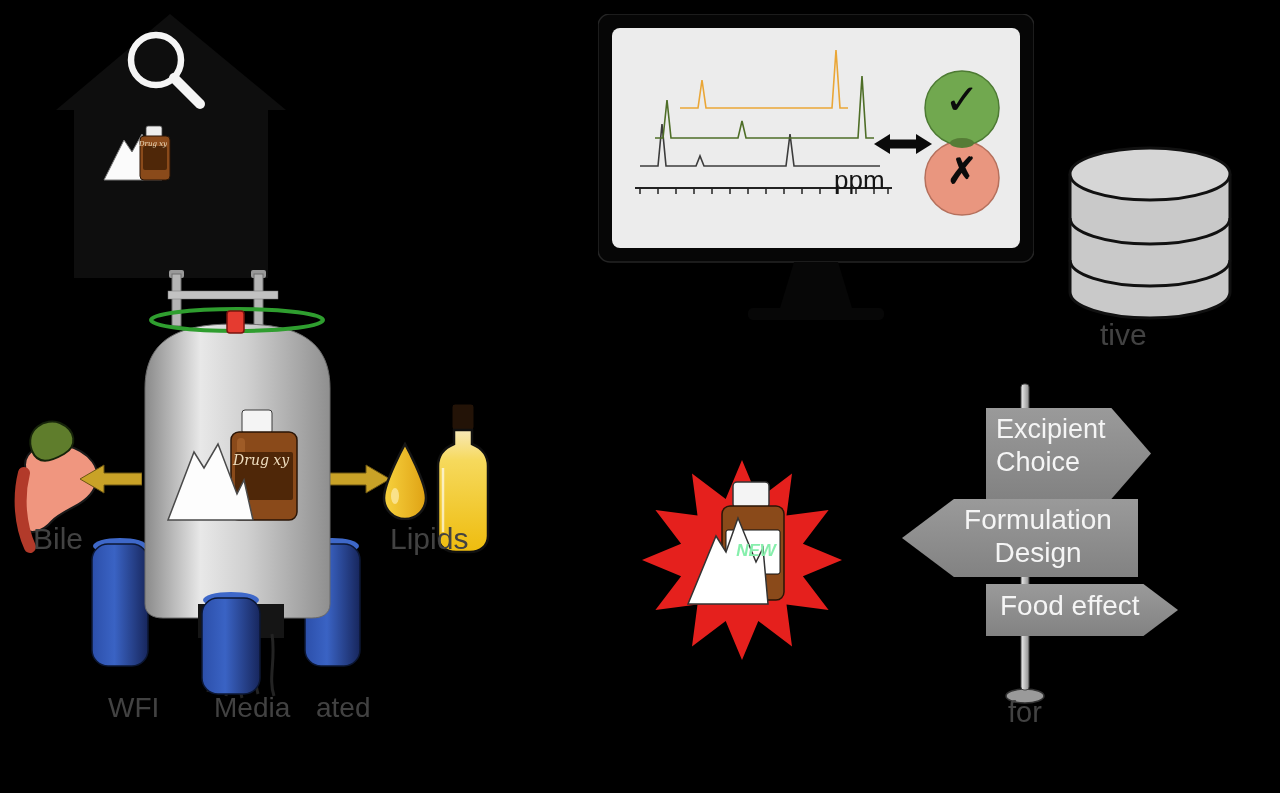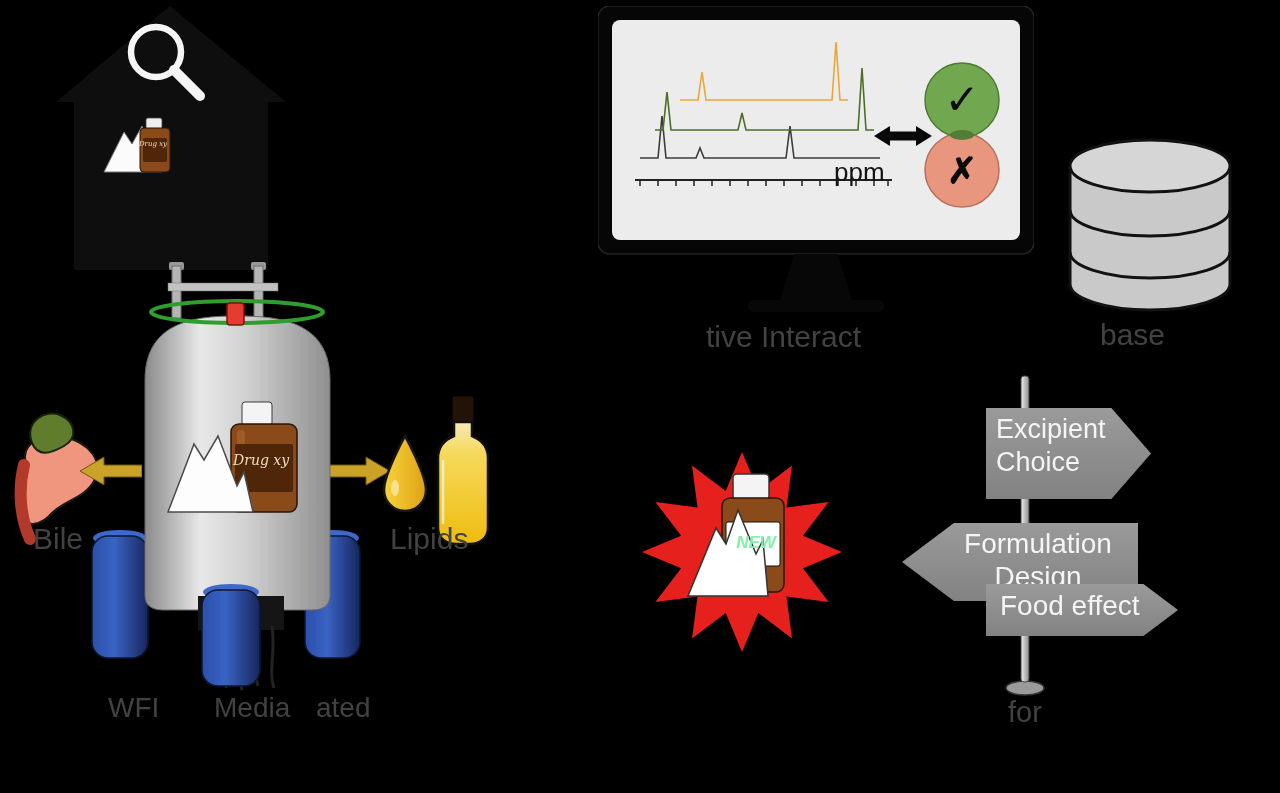--- a/index.html
+++ b/index.html
@@ -1,18 +1,18 @@
 <!DOCTYPE html>
 <html><head>
 <meta charset="utf-8">
 <style>
   html,body{margin:0;padding:0;background:#000;}
   #canvas{position:relative;width:1280px;height:793px;background:#000;overflow:hidden;
           font-family:"Liberation Sans",sans-serif;}
-  .abs{position:absolute;}
+  .abs{position:absolute;margin-top:8px;}
   .frag{position:absolute;color:#424242;white-space:nowrap;font-family:"Liberation Sans",sans-serif;}
   .sign{position:absolute;color:#f5f5f5;background:linear-gradient(#9a9a9a,#828282);
         font-family:"Liberation Sans",sans-serif;}
   .sign .l{display:block;white-space:nowrap;}
   .bottlelabel{position:absolute;text-align:left;color:#f0dfc0;
                font-family:"DejaVu Serif",serif;font-style:italic;white-space:nowrap;}
   .glyph{position:absolute;text-align:center;color:#0b0b0b;}
 </style>
 </head>
 <body>
@@ -192,30 +192,29 @@
           </linearGradient>
         </defs>
       <ellipse cx="35" cy="318" rx="19" ry="7" fill="#9a9a9a" stroke="#333" stroke-width="1.5"></ellipse>
       <rect x="31" y="6" width="8" height="306" rx="3" fill="url(#pg)" stroke="#444" stroke-width="1"></rect>
     </svg>
   </div>
   <div class="sign" style="left:986px;top:408px;width:155px;height:78px;padding:5px 0 8px 10px;font-size:27px;line-height:33px;clip-path:polygon(0 0,76% 0,100% 50%,76% 100%,0 100%);">
     <span class="l">Excipient</span>
     <span class="l">Choice</span>
   </div>
-  <div class="sign" style="left:902px;top:499px;width:200px;height:74px;padding:4px 0 0 36px;font-size:28px;line-height:33px;text-align:center;clip-path:polygon(22% 0,100% 0,100% 100%,22% 100%,0 50%);margin-top:24px;">
+  <div class="sign" style="left:902px;top:499px;width:200px;height:74px;padding:4px 0 0 36px;font-size:28px;line-height:33px;text-align:center;clip-path:polygon(22% 0,100% 0,100% 100%,22% 100%,0 50%);">
     <span class="l">Formulation</span>
     <span class="l">Design</span>
   </div>
   <div class="sign" style="left:986px;top:584px;width:178px;height:52px;padding:0 0 0 14px;font-size:28px;line-height:44px;clip-path:polygon(0 0,82% 0,100% 50%,82% 100%,0 100%);">
     <span class="l">Food effect</span>
   </div>
 
   <span class="frag" style="left:12px;top:522px;font-size:30px;margin-left:21px;">Bile</span>
   <span class="frag" style="left:390px;top:522px;font-size:30px;">Lipids</span>
   <span class="frag" style="left:108px;top:692px;font-size:28px;">WFI</span>
   <span class="frag" style="left:214px;top:692px;font-size:28px;">Media</span>
   <span class="frag" style="left:316px;top:692px;font-size:28px;">ated</span>
-  <span class="frag" style="left:706px;top:320px;font-size:30px;">tive Interact</span>
-  <span class="frag" style="left:1100px;top:318px;font-size:30px;">base</span>
+  <span class="frag" style="left:1100px;top:318px;font-size:30px;">tive</span>
   <span class="frag" style="left:1008px;top:696px;font-size:29px;">for</span>
 
 </div>
 
 </body></html>

